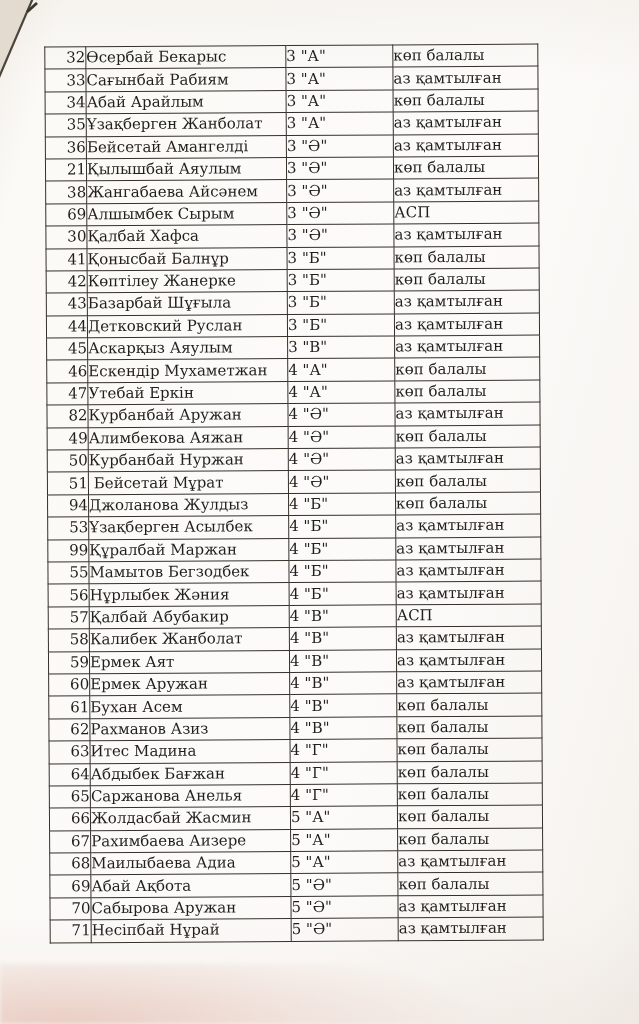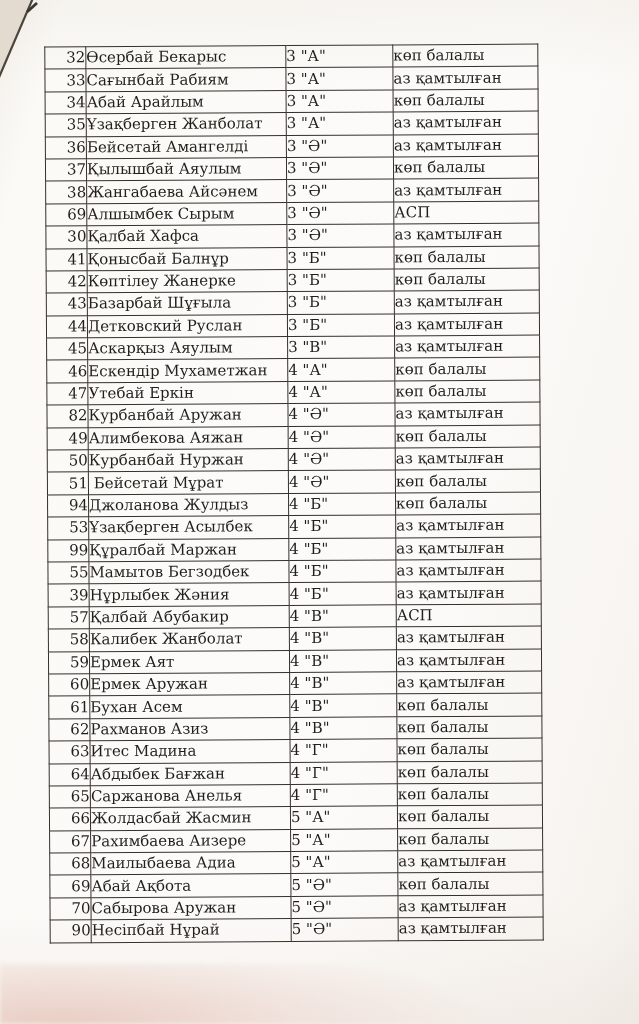--- a/index.html
+++ b/index.html
@@ -119,21 +119,21 @@
           <td class="cell-class">3 "А"</td>
           <td class="cell-status">аз қамтылған</td>
         </tr>
         <tr>
           <td class="cell-no">36</td>
           <td class="cell-name">Бейсетай Амангелді</td>
           <td class="cell-class">3 "Ә"</td>
           <td class="cell-status">аз қамтылған</td>
         </tr>
         <tr>
-          <td class="cell-no">37</td>
+          <td class="cell-no">21</td>
           <td class="cell-name">Қылышбай Аяулым</td>
           <td class="cell-class">3 "Ә"</td>
           <td class="cell-status">көп балалы</td>
         </tr>
         <tr>
           <td class="cell-no">38</td>
           <td class="cell-name">Жангабаева Айсәнем</td>
           <td class="cell-class">3 "Ә"</td>
           <td class="cell-status">аз қамтылған</td>
         </tr>
@@ -233,21 +233,21 @@
           <td class="cell-class">4 "Б"</td>
           <td class="cell-status">аз қамтылған</td>
         </tr>
         <tr>
           <td class="cell-no">55</td>
           <td class="cell-name">Мамытов Бегзодбек</td>
           <td class="cell-class">4 "Б"</td>
           <td class="cell-status">аз қамтылған</td>
         </tr>
         <tr>
-          <td class="cell-no">39</td>
+          <td class="cell-no">56</td>
           <td class="cell-name">Нұрлыбек Жәния</td>
           <td class="cell-class">4 "Б"</td>
           <td class="cell-status">аз қамтылған</td>
         </tr>
         <tr>
           <td class="cell-no">57</td>
           <td class="cell-name">Қалбай Абубакир</td>
           <td class="cell-class">4 "В"</td>
           <td class="cell-status">АСП</td>
         </tr>
@@ -323,21 +323,21 @@
           <td class="cell-class">5 "Ә"</td>
           <td class="cell-status">көп балалы</td>
         </tr>
         <tr>
           <td class="cell-no">70</td>
           <td class="cell-name">Сабырова Аружан</td>
           <td class="cell-class">5 "Ә"</td>
           <td class="cell-status">аз қамтылған</td>
         </tr>
         <tr>
-          <td class="cell-no">90</td>
+          <td class="cell-no">71</td>
           <td class="cell-name">Несіпбай Нұрай</td>
           <td class="cell-class">5 "Ә"</td>
           <td class="cell-status">аз қамтылған</td>
         </tr>
       </tbody>
   </table>
 
 </div>
 
 </body></html>

